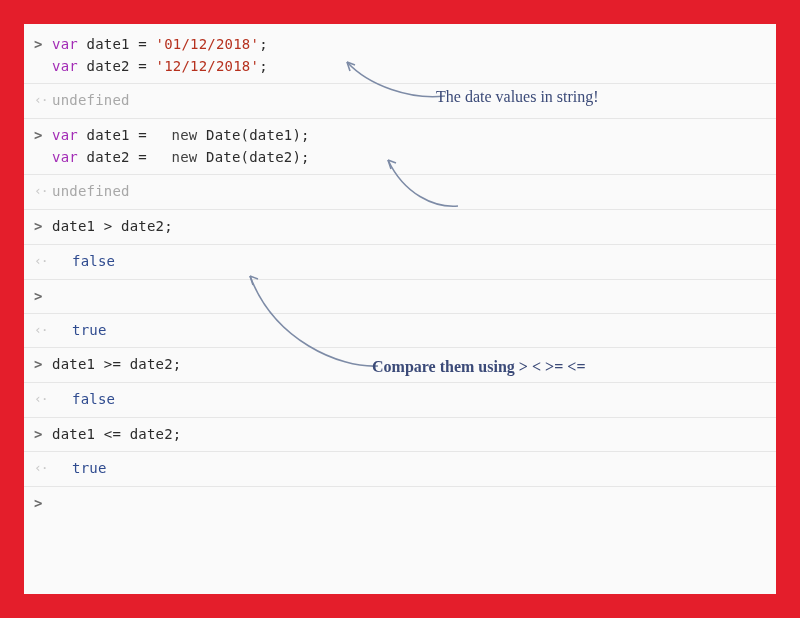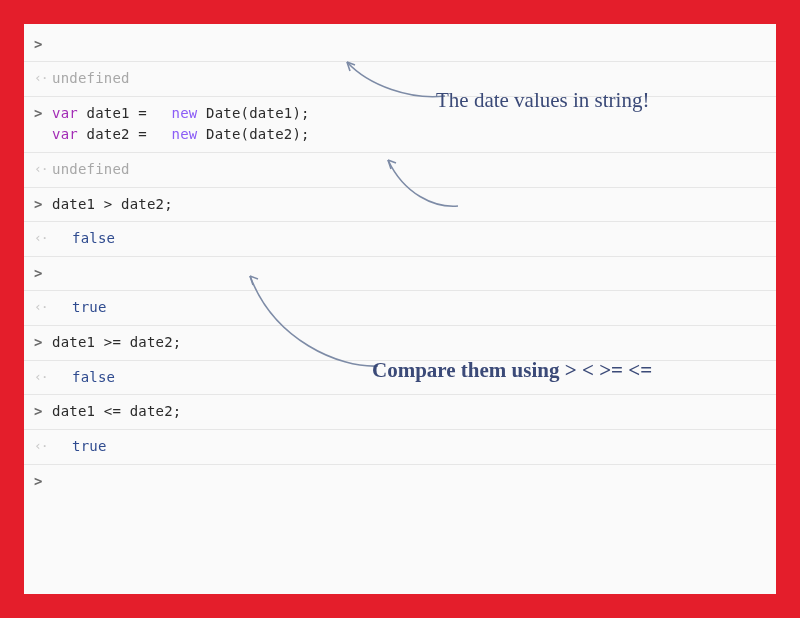--- a/index.html
+++ b/index.html
@@ -47,49 +47,51 @@
     letter-spacing: -1px;
   }
   .code {
     white-space: pre;
     font-family: "Menlo", "Consolas", monospace;
     color: #2b2b2b;
     line-height: 1.55;
     letter-spacing: 0.2px;
   }
   .kw { color: #a32db6; }    
-  .nw { color: #8b5cf6; padding-left: 16px; }    
+  .nw { color: #404040; padding-left: 16px; }    
   .str { color: #b6311e; }   
   .undef { color: #a8a8a8; } 
   .bool { color: #2f4b8f; margin-left: 20px; }  
 
   
   .ann {
     position: absolute;
     font-family: "Comic Sans MS", "Chalkboard SE", cursive;
     color: #3b4a78;
-    font-size: 21px;
+    font-size: 16px;
     pointer-events: none;
   }
   .arrow {
     position: absolute;
     stroke: #7d8ba6;
     stroke-width: 1.6;
     fill: none;
     pointer-events: none;
   }
 </style>
 </head>
 <body>
 
 <div class="console">
 
   <div id="rows-host">
       <div class="row">
         <span class="prompt-in">&gt;</span>
+        <span class="code"><span class="kw">var</span><span> date1 </span><span class="">=</span><span> </span><span class="str">'01/12/2018'</span><span>;
+</span><span class="kw">var</span><span> date2 </span><span class="">=</span><span> </span><span class="str">'12/12/2018'</span><span>;</span></span>
       </div>
       <div class="row">
         <span class="prompt-out"></span>
         <span class="code"><span class="undef">undefined</span></span>
       </div>
       <div class="row">
         <span class="prompt-in">&gt;</span>
         <span class="code"><span class="kw">var</span><span> date1 </span><span class="">=</span><span> </span><span class="nw">new</span><span> Date(date1);
 </span><span class="kw">var</span><span> date2 </span><span class="">=</span><span> </span><span class="nw">new</span><span> Date(date2);</span></span>
       </div>

